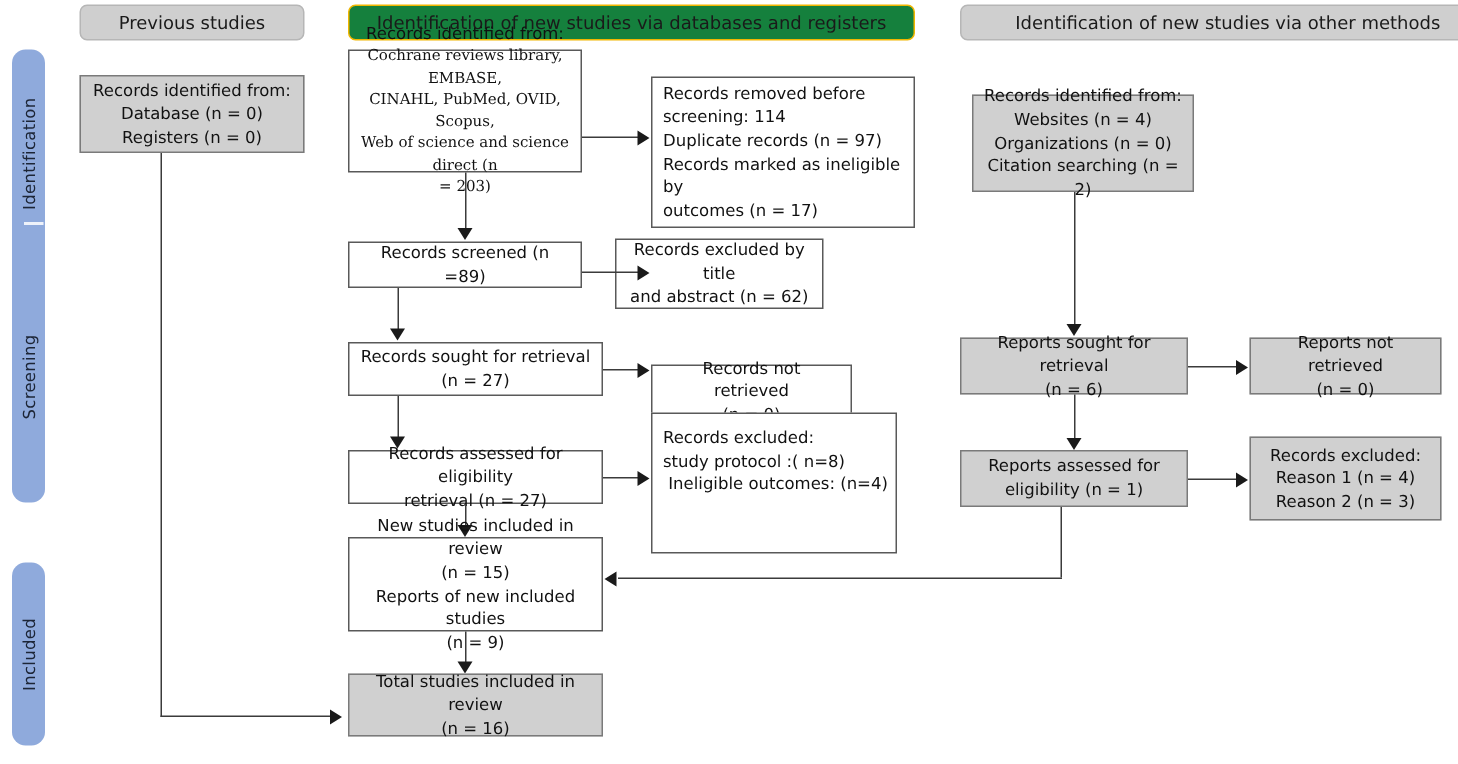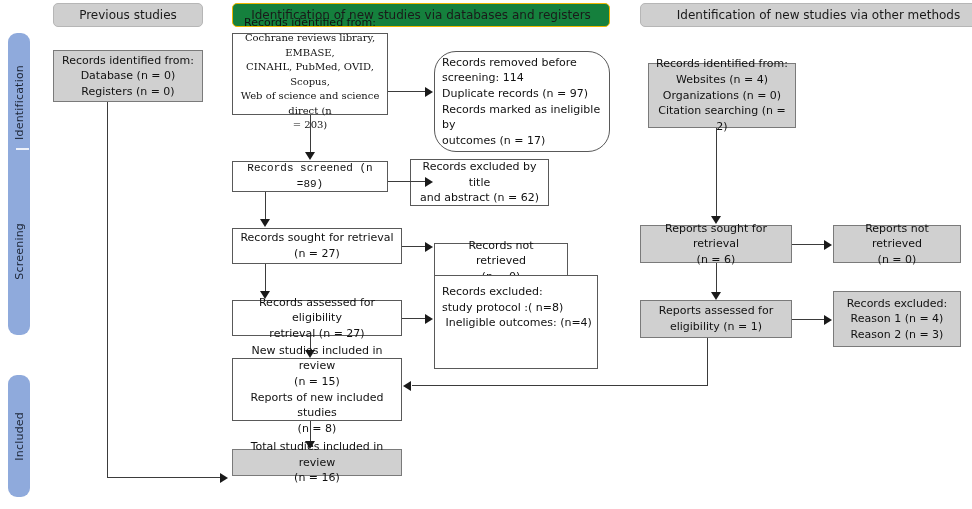--- a/index.html
+++ b/index.html
@@ -145,34 +145,34 @@
   <div class="arrow right" style="left:220px; top:473px;"></div>
 
   <div class="box white center" style="left:232px; top:33px; width:156px; height:82px;">
     <span class="ln">Records identified from:</span>
     <span class="ln serif">Cochrane reviews library, EMBASE,</span>
     <span class="ln serif">CINAHL, PubMed, OVID, Scopus,</span>
     <span class="ln serif">Web of science and science direct (n</span>
     <span class="ln serif">= 203)</span>
   </div>
 
-  <div class="box white left" style="left:434px; top:51px; width:176px; height:101px;border-radius:22px;">
+  <div class="box white left" style="left:434px; top:51px; width:176px; height:101px;">
     <span class="ln">Records removed before</span>
     <span class="ln">screening: 114</span>
     <span class="ln">Duplicate records (n = 97)</span>
     <span class="ln">Records marked as ineligible by</span>
     <span class="ln">outcomes (n = 17)</span>
   </div>
   <div class="ln-h" style="left:388px; top:91px; width:38px;"></div>
   <div class="arrow right" style="left:425px; top:87px;"></div>
 
   <div class="ln-v" style="left:310px; top:115px; height:39px;"></div>
   <div class="arrow down" style="left:305px; top:152px;"></div>
 
-  <div class="box white center" style="left:232px; top:161px; width:156px; height:31px;font-family:Liberation Mono, monospace;">
+  <div class="box white center" style="left:232px; top:161px; width:156px; height:31px;">
     <span class="ln">Records screened (n =89)</span>
   </div>
 
   <div class="box white center" style="left:410px; top:159px; width:139px; height:47px;">
     <span class="ln">Records excluded by title</span>
     <span class="ln">and abstract (n = 62)</span>
   </div>
   <div class="ln-h" style="left:388px; top:181px; width:38px;"></div>
   <div class="arrow right" style="left:425px; top:177px;"></div>
 
@@ -207,27 +207,27 @@
   <div class="ln-h" style="left:402px; top:318px; width:24px;"></div>
   <div class="arrow right" style="left:425px; top:314px;"></div>
 
   <div class="ln-v" style="left:310px; top:336px; height:16px;"></div>
   <div class="arrow down" style="left:305px; top:350px;"></div>
 
   <div class="box white center" style="left:232px; top:358px; width:170px; height:63px;">
     <span class="ln">New studies included in review</span>
     <span class="ln">(n = 15)</span>
     <span class="ln">Reports of new included studies</span>
-    <span class="ln">(n = 8)</span>
+    <span class="ln">(n = 9)</span>
   </div>
 
   <div class="ln-v" style="left:310px; top:421px; height:22px;"></div>
   <div class="arrow down" style="left:305px; top:441px;"></div>
 
-  <div class="box gray center" style="left:232px; top:449px; width:170px; height:27px;">
+  <div class="box gray center" style="left:232px; top:449px; width:170px; height:42px;">
     <span class="ln">Total studies included in review</span>
     <span class="ln">(n = 16)</span>
   </div>
 
   <div class="box gray center" style="left:648px; top:63px; width:148px; height:65px;">
     <span class="ln">Records identified from:</span>
     <span class="ln">Websites (n = 4)</span>
     <span class="ln">Organizations (n = 0)</span>
     <span class="ln">Citation searching (n = 2)</span>
   </div>

